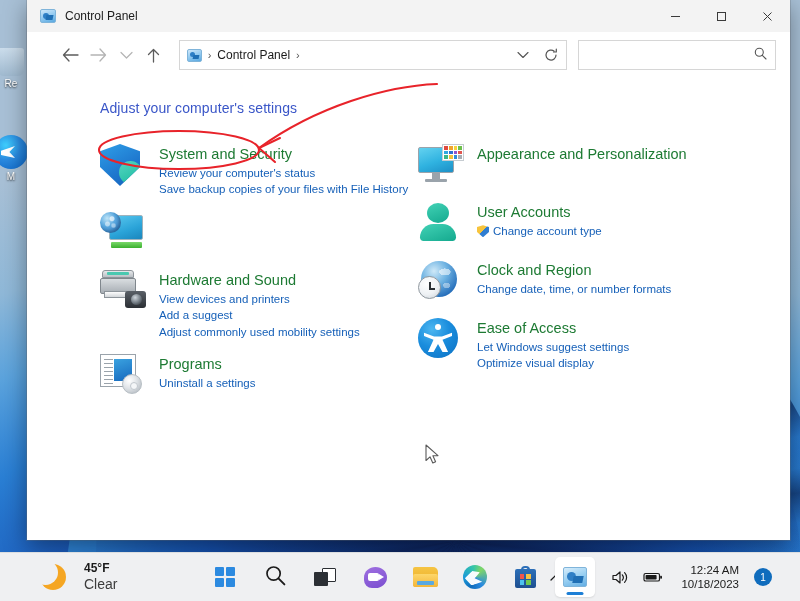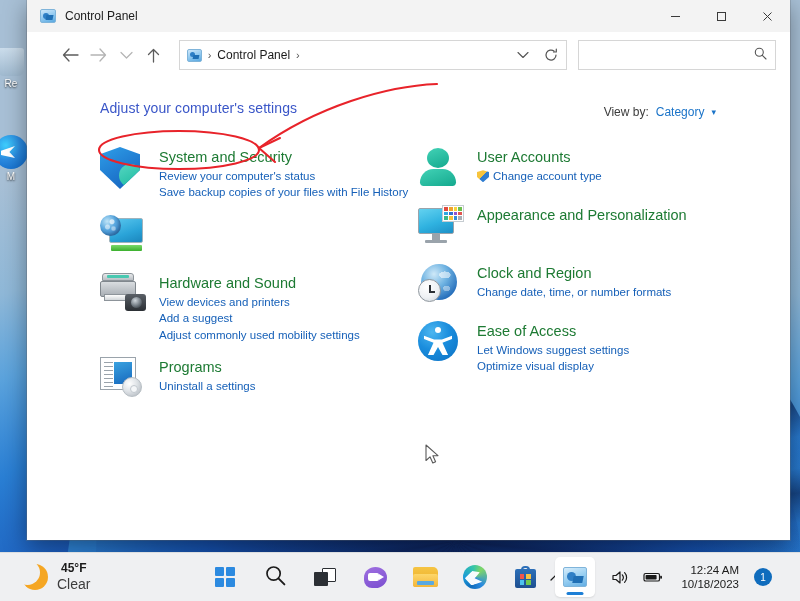--- a/index.html
+++ b/index.html
@@ -441,23 +441,22 @@
     position: absolute;
     left: 0; right: 0; bottom: 0;
     height: 49px;
     background: #eff0f2;
     border-top: 1px solid #dcdee0;
     display: flex;
     align-items: center;
     z-index: 20;
   }
   #weather {
-    display:flex; align-items:center; gap:9px;
-    padding-left: 22px;
-    text-align: center;
+    display:flex; align-items:center; gap:18px;
+    padding-left: 40px;
   }
   #moon {
     width: 26px; height: 26px;
     position: relative;
   }
   #moon::before {
     content:"";
     position:absolute; inset:0;
     border-radius:50%;
     background:#f5a623;
@@ -691,25 +690,20 @@
             <line x1="8.3" y1="8.3" x2="12" y2="12" stroke="currentColor" stroke-width="1.1" stroke-linecap="round"></line>
           </svg>
       </span>
     </div>
   </div>
 
   <div id="content">
 
     <div id="head-row">
       <div id="page-title">Adjust your computer's settings</div>
-      <div id="viewby">
-        <span id="viewby-label">View by:</span>
-        <span id="viewby-value">Category</span>
-        <span id="viewby-caret">▾</span>
-      </div>
     </div>
 
     <div id="grid">
 
       <div class="col">
 
         <div class="cat">
           <div class="cat-icon">
               <div class="ic-shield"></div>
             </div>
@@ -758,36 +752,20 @@
           </div>
           <div class="cat-body">
             <div class="cat-title">Programs</div>
             <span class="cat-link">Uninstall a settings</span>
           </div>
         </div>
 
       </div>
 
       <div class="col">
-
-        <div class="cat">
-          <div class="cat-icon">
-            <div class="ic-user">
-                <span class="head"></span>
-                <span class="torso"></span>
-              </div>
-          </div>
-          <div class="cat-body">
-            <div class="cat-title">User Accounts</div>
-            <span class="cat-link with-shield">
-              <i class="shield-mini"></i>
-              <i style="font-style:normal">Change account type</i>
-            </span>
-          </div>
-        </div>
 
         <div class="cat">
           <div class="cat-icon">
             <div class="ic-appear">
               <span class="mon"></span>
                 <span class="stand"></span>
                 <span class="foot"></span>
               <span class="swatch">
                 <i style="background:#e04a3f"></i>
                   <i style="background:#f0a42c"></i>
@@ -799,20 +777,36 @@
                   <i style="background:#e0554f"></i>
                 <i style="background:#38b78a"></i>
                   <i style="background:#f2c23c"></i>
                   <i style="background:#2f8fd8"></i>
                   <i style="background:#a8adb3"></i>
               </span>
             </div>
           </div>
           <div class="cat-body">
             <div class="cat-title">Appearance and Personalization</div>
+          </div>
+        </div>
+
+        <div class="cat">
+          <div class="cat-icon">
+            <div class="ic-user">
+                <span class="head"></span>
+                <span class="torso"></span>
+              </div>
+          </div>
+          <div class="cat-body">
+            <div class="cat-title">User Accounts</div>
+            <span class="cat-link with-shield">
+              <i class="shield-mini"></i>
+              <i style="font-style:normal">Change account type</i>
+            </span>
           </div>
         </div>
 
         <div class="cat">
           <div class="cat-icon">
             <div class="ic-clock">
                 <span class="globe"></span>
                 <span class="face"></span>
               </div>
           </div>

